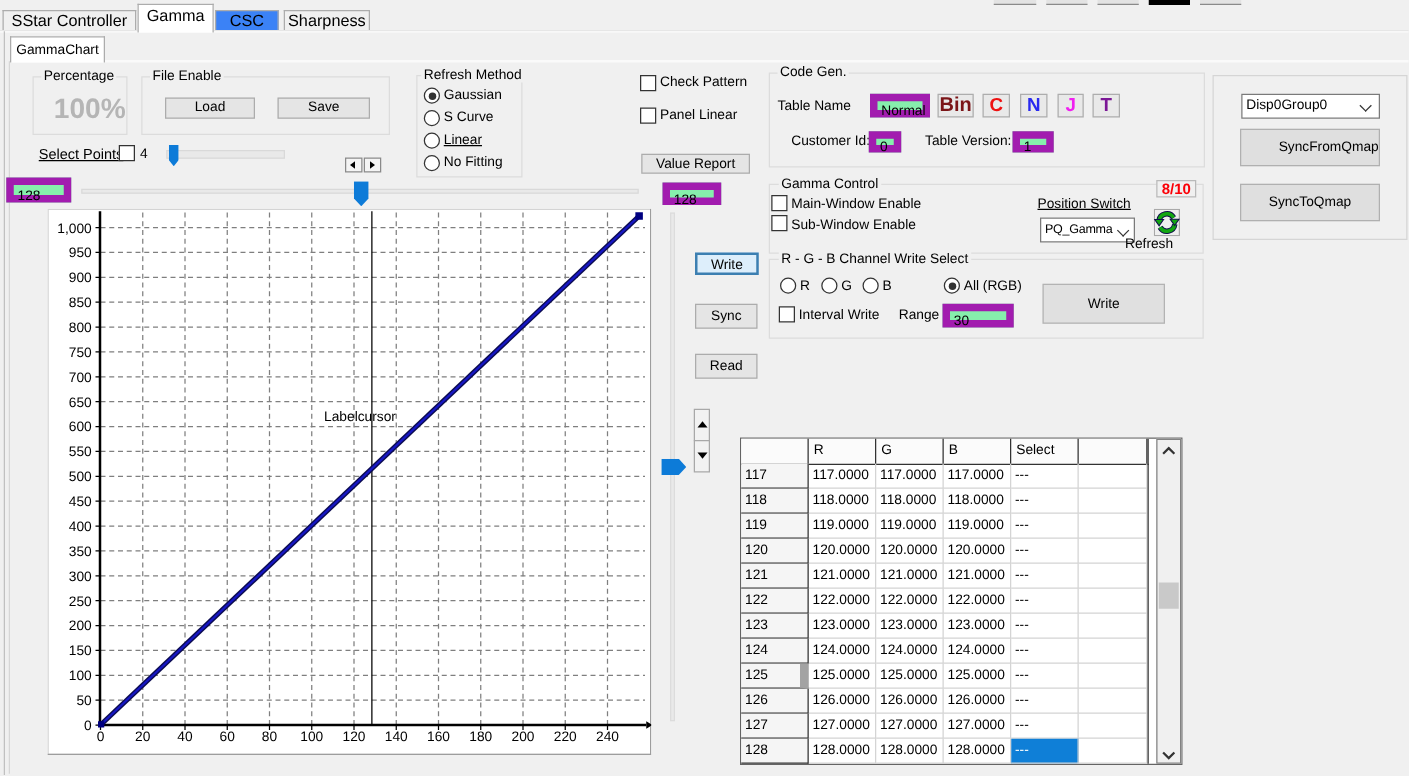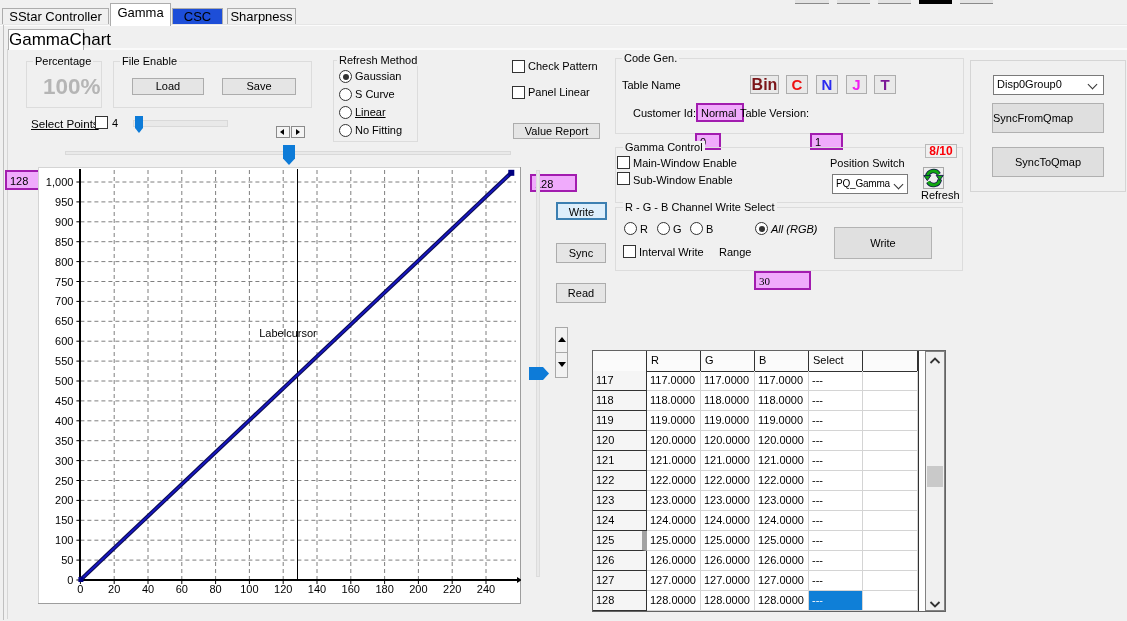--- a/index.html
+++ b/index.html
@@ -1,40 +1,40 @@
 <!DOCTYPE html>
 <html><head><meta charset="utf-8">
 <style>
 html,body{margin:0;padding:0;}
 body{width:1127px;height:621px;position:relative;background:#f0f0f0;
  font-family:"Liberation Sans",sans-serif;font-size:11px;color:#000;overflow:hidden;}
 .abs{position:absolute;box-sizing:border-box;}
 .btn{background:#e5e5e5;border:1px solid #acacac;text-align:center;}
-.tb{background:#f0abfc;border:2px solid #a21caf;padding-left:3px;margin-top:28px;}
+.tb{background:#86efac;border:6px solid #a21caf;padding-left:3px;}
 .gb{border:1px solid #dcdcdc;}
 .cb{background:#fff;border:1px solid #333;width:13px;height:13px;}
 .rad{background:#fff;border:1px solid #333;width:13px;height:13px;border-radius:50%;}
 .chev{width:7px;height:7px;border-right:1.3px solid #333;border-bottom:1.3px solid #333;transform:rotate(45deg) scale(1,1);}
 </style></head><body>
 <div class="abs" style="left:795px;top:0px;width:34px;height:4px;background:#e3e3e3;border-bottom:1px solid #8a8a8a;"></div>
 <div class="abs" style="left:837px;top:0px;width:33px;height:4px;background:#e3e3e3;border-bottom:1px solid #8a8a8a;"></div>
 <div class="abs" style="left:878px;top:0px;width:33px;height:4px;background:#e3e3e3;border-bottom:1px solid #8a8a8a;"></div>
 <div class="abs" style="left:919px;top:0px;width:33px;height:4px;background:#000;"></div>
 <div class="abs" style="left:960px;top:0px;width:33px;height:4px;background:#e3e3e3;border-bottom:1px solid #8a8a8a;"></div>
 <div class="abs" style="left:0px;top:24px;width:1127px;height:1px;background:#e6e6e6;"></div>
 <div class="abs" style="left:0px;top:25px;width:1127px;height:1px;background:#fbfbfb;"></div>
 <div class="abs" style="left:3px;top:25px;width:1px;height:595px;background:#c0c0c0;"></div>
 <div class="abs" style="left:7px;top:49px;width:1px;height:570px;background:#d6d6d6;"></div>
 <div class="abs" style="left:8px;top:48px;width:1119px;height:2px;background:#fafafa;"></div>
 <div class="abs" style="left:2px;top:8px;width:107px;height:16px;background:#f0f0f0;border:1px solid #acacac;border-bottom:none;text-align:center;line-height:16px;font-size:13px;">SStar Controller</div>
 <div class="abs" style="left:110px;top:3px;width:61px;height:23px;background:#fff;border:1px solid #acacac;border-bottom:none;z-index:5;text-align:center;line-height:21px;font-size:13px;"></div>
 <div class="abs" style="left:110px;top:3px;width:61px;height:23px;z-index:6;text-align:center;line-height:20px;font-size:13px;">Gamma</div>
-<div class="abs" style="left:172px;top:8px;width:51px;height:16px;background:#1d4ed8;border:1px solid #acacac;border-bottom:none;text-align:center;line-height:16px;font-size:13px;">CSC</div>
+<div class="abs" style="left:172px;top:8px;width:51px;height:16px;background:#3b82f6;border:1px solid #acacac;border-bottom:none;text-align:center;line-height:16px;font-size:13px;">CSC</div>
 <div class="abs" style="left:227px;top:8px;width:69px;height:16px;background:#f0f0f0;border:1px solid #acacac;border-bottom:none;text-align:center;line-height:16px;font-size:13px;">Sharpness</div>
-<div class="abs" style="left:8px;top:29px;width:76px;height:21px;background:#fff;border:1px solid #acacac;border-bottom:none;z-index:5;text-align:center;line-height:20px;font-size:17px;">GammaChart</div>
+<div class="abs" style="left:8px;top:29px;width:76px;height:21px;background:#fff;border:1px solid #acacac;border-bottom:none;z-index:5;text-align:center;line-height:20px;font-size:11px;">GammaChart</div>
 <div class="abs gb" style="left:26px;top:61px;width:76px;height:47px;"></div>
 <div class="abs" style="left:33px;top:55px;background:#f0f0f0;padding:0 2px;">Percentage</div>
 <div class="abs" style="left:43px;top:74px;font-size:22.5px;font-weight:bold;color:#b5b5b5;">100%</div>
 <div class="abs gb" style="left:113px;top:61px;width:199px;height:47px;"></div>
 <div class="abs" style="left:120px;top:55px;background:#f0f0f0;padding:0 2px;">File Enable</div>
 <div class="abs btn" style="left:132px;top:78px;width:72px;height:17px;line-height:15px;">Load</div>
 <div class="abs btn" style="left:222px;top:78px;width:74px;height:17px;line-height:15px;">Save</div>
 <div class="abs gb" style="left:333px;top:60px;width:85px;height:82px;"></div>
 <div class="abs" style="left:337px;top:54px;background:#f0f0f0;padding:0 2px;">Refresh Method</div>
 <div class="abs rad" style="left:339px;top:70px;">
@@ -80,61 +80,61 @@
 <div class="abs" style="left:633px;top:107px;">Customer Id:</div>
 <div class="abs tb" style="left:695px;top:105px;width:26px;height:17px;line-height:15px;">0</div>
 <div class="abs" style="left:740px;top:107px;">Table Version:</div>
 <div class="abs tb" style="left:810px;top:105px;width:33px;height:17px;line-height:15px;">1</div>
 <div class="abs gb" style="left:615px;top:147px;width:348px;height:56px;"></div>
 <div class="abs" style="left:623px;top:141px;background:#f0f0f0;padding:0 2px;">Gamma Control</div>
 <div class="abs cb" style="left:617px;top:156px;"></div>
 <div class="abs" style="left:633px;top:157px;">Main-Window Enable</div>
 <div class="abs cb" style="left:617px;top:172px;"></div>
 <div class="abs" style="left:633px;top:174px;">Sub-Window Enable</div>
-<div class="abs" style="left:830px;top:157px;">Position Switch</div>
+<div class="abs" style="left:830px;top:157px;text-decoration:underline;">Position Switch</div>
 <div class="abs" style="left:832px;top:174px;width:76px;height:20px;background:#fff;border:1px solid #7a7a7a;"></div>
 <div class="abs" style="left:836px;top:178px;font-size:10px;letter-spacing:-0.2px;">PQ_Gamma</div>
 <div class="abs chev" style="left:895px;top:181px;"></div>
 <div class="abs" style="left:925px;top:144px;width:32px;height:14px;background:#f0f0f0;border:1px solid #b9b9b9;color:#fb0007;font-weight:bold;text-align:center;line-height:12px;font-size:12px;">8/10</div>
 <svg class="abs" style="left:923px;top:167px;" width="21" height="22" viewBox="0 0 21 22">
 <rect x="0.5" y="0.5" width="20" height="21" fill="#efefef" stroke="#a9a9a9" stroke-width="1"></rect>
 <g stroke="#10104a" stroke-width="4.4" fill="none">
 <path d="M 4.2 9.6 A 6.3 6.3 0 0 1 15.9 7.2"></path>
 <path d="M 16.8 12.4 A 6.3 6.3 0 0 1 5.1 14.8"></path>
 </g>
 <g stroke="#12a712" stroke-width="2.8" fill="none">
 <path d="M 4.2 9.6 A 6.3 6.3 0 0 1 15.9 7.2"></path>
 <path d="M 16.8 12.4 A 6.3 6.3 0 0 1 5.1 14.8"></path>
 </g>
 <polygon points="13.2,8.4 20.2,8.4 16.7,13.4" fill="#12a712" stroke="#10104a" stroke-width="0.9"></polygon>
 <polygon points="0.8,13.6 7.8,13.6 4.3,8.6" transform="rotate(180 4.3 11.1)" fill="#12a712" stroke="#10104a" stroke-width="0.9"></polygon>
 </svg>
-<div class="abs" style="left:921px;top:189px;">Refresh</div>
+<div class="abs" style="left:900px;top:189px;">Refresh</div>
 <div class="abs gb" style="left:615px;top:207px;width:348px;height:64px;"></div>
 <div class="abs" style="left:623px;top:201px;background:#f0f0f0;padding:0 2px;">R - G - B Channel Write Select</div>
 <div class="abs rad" style="left:624px;top:222px;"></div>
 <div class="abs" style="left:640px;top:223px;">R</div>
 <div class="abs rad" style="left:657px;top:222px;"></div>
 <div class="abs" style="left:673px;top:223px;">G</div>
 <div class="abs rad" style="left:690px;top:222px;"></div>
 <div class="abs" style="left:706px;top:223px;">B</div>
 <div class="abs rad" style="left:755px;top:222px;">
     <div style="position:absolute;left:2.5px;top:2.5px;width:6px;height:6px;border-radius:50%;background:#333;"></div>
   </div>
-<div class="abs" style="left:771px;top:223px;font-style:italic;">All (RGB)</div>
+<div class="abs" style="left:771px;top:223px;">All (RGB)</div>
 <div class="abs cb" style="left:623px;top:245px;"></div>
 <div class="abs" style="left:639px;top:246px;">Interval Write</div>
 <div class="abs" style="left:719px;top:246px;">Range</div>
-<div class="abs tb" style="left:754px;top:243px;width:57px;height:19px;line-height:17px;font-family:Liberation Serif, serif;">30</div>
+<div class="abs tb" style="left:754px;top:243px;width:57px;height:19px;line-height:17px;">30</div>
 <div class="abs" style="left:834px;top:227px;width:98px;height:32px;background:#e0e0e0;border:1px solid #b3b3b3;text-align:center;line-height:30px;">Write</div>
 <div class="abs" style="left:970px;top:60px;width:156px;height:132px;border:1px solid #d5d5d5;"></div>
 <div class="abs" style="left:993px;top:75px;width:111px;height:20px;background:#fff;border:1px solid #7a7a7a;"></div>
 <div class="abs" style="left:997px;top:78px;">Disp0Group0</div>
 <div class="abs chev" style="left:1089px;top:81px;"></div>
-<div class="abs" style="left:992px;top:103px;width:112px;height:30px;background:#dfdfdf;border:1px solid #b0b0b0;text-align:left;line-height:28px;">SyncFromQmap</div>
+<div class="abs" style="left:992px;top:103px;width:112px;height:30px;background:#dfdfdf;border:1px solid #b0b0b0;text-align:right;line-height:28px;">SyncFromQmap</div>
 <div class="abs" style="left:992px;top:147px;width:112px;height:30px;background:#dfdfdf;border:1px solid #b0b0b0;text-align:center;line-height:28px;">SyncToQmap</div>
 <svg class="abs" style="left:38px;top:167px;" width="483" height="437" viewBox="0 0 483 437">
 <rect x="0.5" y="0.5" width="482" height="436" fill="#fff" stroke="#d4d4d4" stroke-width="1"></rect>
 <line x1="0" y1="436.5" x2="483" y2="436.5" stroke="#9d9d9d" stroke-width="1"></line>
 <line x1="482.5" y1="0" x2="482.5" y2="437" stroke="#9d9d9d" stroke-width="1"></line>
 <g stroke="#7f7f7f" stroke-width="1" stroke-dasharray="4,3">
 <line x1="42.4" y1="413.0" x2="478" y2="413.0"></line>
 <line x1="42.4" y1="393.1" x2="478" y2="393.1"></line>
 <line x1="42.4" y1="373.2" x2="478" y2="373.2"></line>
 <line x1="42.4" y1="353.3" x2="478" y2="353.3"></line>
@@ -307,21 +307,21 @@
 <div style="position:absolute;left:108px;top:140px;width:54px;height:20px;box-sizing:border-box;border-right:1px solid #d4d4d4;border-bottom:1px solid #d4d4d4;padding-left:3px;line-height:19px;">123.0000</div>
 <div style="position:absolute;left:162px;top:140px;width:54px;height:20px;box-sizing:border-box;border-right:1px solid #d4d4d4;border-bottom:1px solid #d4d4d4;padding-left:3px;line-height:19px;">123.0000</div>
 <div style="position:absolute;left:216px;top:140px;width:54px;height:20px;box-sizing:border-box;border-right:1px solid #d4d4d4;border-bottom:1px solid #d4d4d4;padding-left:3px;line-height:19px;">---</div>
 <div style="position:absolute;left:270px;top:140px;width:55px;height:20px;box-sizing:border-box;border-right:1px solid #d4d4d4;border-bottom:1px solid #d4d4d4;padding-left:3px;line-height:19px;"></div>
 <div style="position:absolute;left:0;top:160px;width:54px;height:20px;box-sizing:border-box;background:#f5f5f5;border-right:1px solid #323232;border-bottom:1px solid #323232;padding-left:3px;line-height:19px;">124</div>
 <div style="position:absolute;left:54px;top:160px;width:54px;height:20px;box-sizing:border-box;border-right:1px solid #d4d4d4;border-bottom:1px solid #d4d4d4;padding-left:3px;line-height:19px;">124.0000</div>
 <div style="position:absolute;left:108px;top:160px;width:54px;height:20px;box-sizing:border-box;border-right:1px solid #d4d4d4;border-bottom:1px solid #d4d4d4;padding-left:3px;line-height:19px;">124.0000</div>
 <div style="position:absolute;left:162px;top:160px;width:54px;height:20px;box-sizing:border-box;border-right:1px solid #d4d4d4;border-bottom:1px solid #d4d4d4;padding-left:3px;line-height:19px;">124.0000</div>
 <div style="position:absolute;left:216px;top:160px;width:54px;height:20px;box-sizing:border-box;border-right:1px solid #d4d4d4;border-bottom:1px solid #d4d4d4;padding-left:3px;line-height:19px;">---</div>
 <div style="position:absolute;left:270px;top:160px;width:55px;height:20px;box-sizing:border-box;border-right:1px solid #d4d4d4;border-bottom:1px solid #d4d4d4;padding-left:3px;line-height:19px;"></div>
-<div style="position:absolute;left:0;top:180px;width:54px;height:20px;box-sizing:border-box;background:#f5f5f5;border-right:5px solid #a3a3a3;border-bottom:1px solid #323232;padding-left:3px;line-height:19px;">125</div>
+<div style="position:absolute;left:0;top:180px;width:54px;height:20px;box-sizing:border-box;background:#f5f5f5;border-right:7px solid #a3a3a3;border-bottom:1px solid #323232;padding-left:3px;line-height:19px;">125</div>
 <div style="position:absolute;left:54px;top:180px;width:54px;height:20px;box-sizing:border-box;border-right:1px solid #d4d4d4;border-bottom:1px solid #d4d4d4;padding-left:3px;line-height:19px;">125.0000</div>
 <div style="position:absolute;left:108px;top:180px;width:54px;height:20px;box-sizing:border-box;border-right:1px solid #d4d4d4;border-bottom:1px solid #d4d4d4;padding-left:3px;line-height:19px;">125.0000</div>
 <div style="position:absolute;left:162px;top:180px;width:54px;height:20px;box-sizing:border-box;border-right:1px solid #d4d4d4;border-bottom:1px solid #d4d4d4;padding-left:3px;line-height:19px;">125.0000</div>
 <div style="position:absolute;left:216px;top:180px;width:54px;height:20px;box-sizing:border-box;border-right:1px solid #d4d4d4;border-bottom:1px solid #d4d4d4;padding-left:3px;line-height:19px;">---</div>
 <div style="position:absolute;left:270px;top:180px;width:55px;height:20px;box-sizing:border-box;border-right:1px solid #d4d4d4;border-bottom:1px solid #d4d4d4;padding-left:3px;line-height:19px;"></div>
 <div style="position:absolute;left:0;top:200px;width:54px;height:20px;box-sizing:border-box;background:#f5f5f5;border-right:1px solid #323232;border-bottom:1px solid #323232;padding-left:3px;line-height:19px;">126</div>
 <div style="position:absolute;left:54px;top:200px;width:54px;height:20px;box-sizing:border-box;border-right:1px solid #d4d4d4;border-bottom:1px solid #d4d4d4;padding-left:3px;line-height:19px;">126.0000</div>
 <div style="position:absolute;left:108px;top:200px;width:54px;height:20px;box-sizing:border-box;border-right:1px solid #d4d4d4;border-bottom:1px solid #d4d4d4;padding-left:3px;line-height:19px;">126.0000</div>
 <div style="position:absolute;left:162px;top:200px;width:54px;height:20px;box-sizing:border-box;border-right:1px solid #d4d4d4;border-bottom:1px solid #d4d4d4;padding-left:3px;line-height:19px;">126.0000</div>
 <div style="position:absolute;left:216px;top:200px;width:54px;height:20px;box-sizing:border-box;border-right:1px solid #d4d4d4;border-bottom:1px solid #d4d4d4;padding-left:3px;line-height:19px;">---</div>

